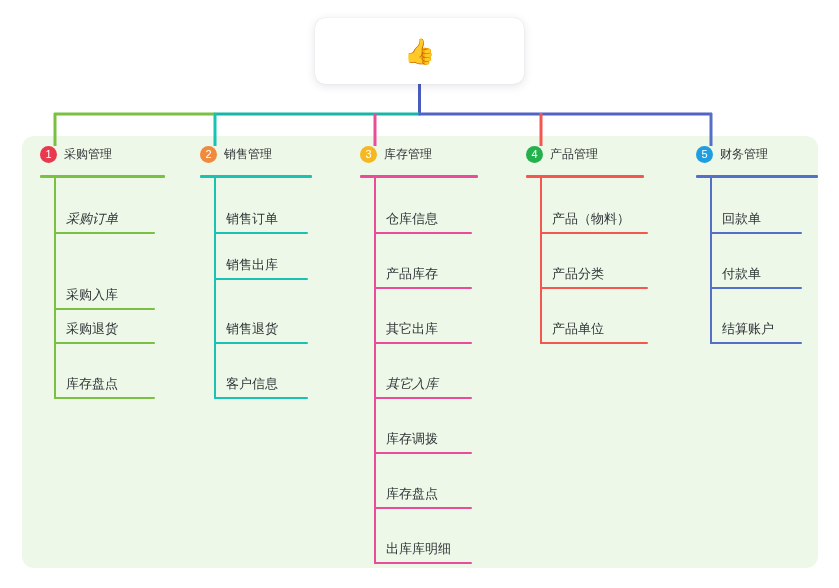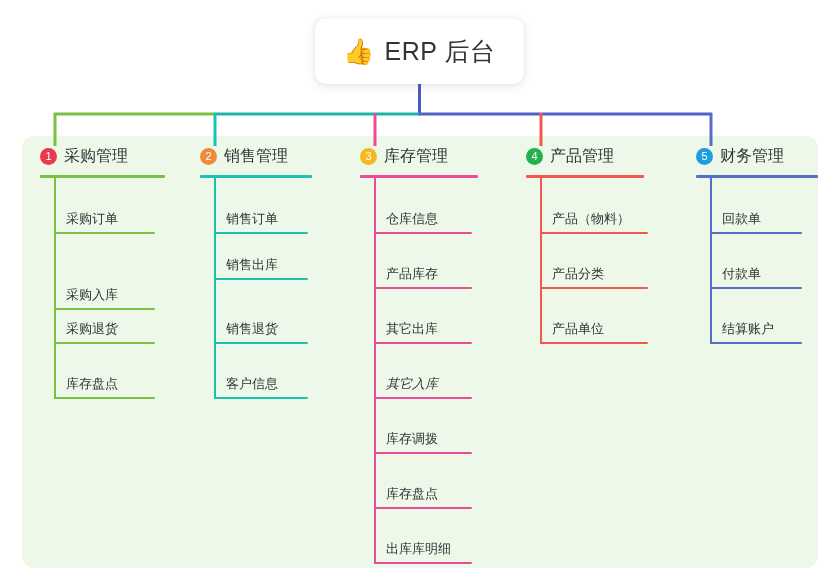--- a/index.html
+++ b/index.html
@@ -102,21 +102,21 @@
     height: 17px;
     border-radius: 50%;
     color: #ffffff;
     font-size: 11px;
     line-height: 17px;
     text-align: center;
     font-weight: normal;
     flex: 0 0 auto;
   }
   .col-title {
-    font-size: 16px;
+    font-size: 12px;
     color: #2f3437;
   }
   .head-rule {
     position: absolute;
     top: 39px;
     left: 0;
     height: 3px;
     border-radius: 1px;
   }
   .spine {
@@ -158,32 +158,31 @@
       <line x1="418.5" y1="114" x2="712" y2="114" stroke="#5163c4" stroke-width="3" stroke-linecap="butt"></line>
       <line x1="55" y1="113" x2="55" y2="146" stroke="#7ac143" stroke-width="3" stroke-linecap="butt"></line>
       <line x1="215" y1="113" x2="215" y2="146" stroke="#19c3b2" stroke-width="3" stroke-linecap="butt"></line>
       <line x1="375" y1="113" x2="375" y2="146" stroke="#ea4c9a" stroke-width="3" stroke-linecap="butt"></line>
       <line x1="541" y1="113" x2="541" y2="146" stroke="#f4574f" stroke-width="3" stroke-linecap="butt"></line>
       <line x1="711" y1="113" x2="711" y2="146" stroke="#5470c6" stroke-width="3" stroke-linecap="butt"></line>
     </svg>
 
   <div class="root-node">
     <span class="root-emoji">👍</span>
-    <span class="root-title">ERP 后台</span>
   </div>
 
   <div class="columns">
       <div class="column" style="left: 18px;">
         <div class="col-head">
           <span class="badge" style="background: rgb(232, 57, 79);">1</span>
           <span class="col-title">采购管理</span>
         </div>
         <div class="head-rule" style="width: 125px; background: rgb(122, 193, 67);"></div>
         <div class="spine" style="left: 14px; height: 223px; background: rgb(122, 193, 67);"></div>
-        <div class="leaf" style="top: 74px; height: 24px; width: 160px;">
+        <div class="leaf" style="top: 74px; height: 24px; width: 160px; font-style: italic;">
           <span class="leaf-label">采购订单</span>
           <div class="leaf-rule" style="width: 101px; background: rgb(122, 193, 67);"></div>
         </div>
         <div class="leaf" style="top: 126px; height: 24px; width: 160px; margin-top: 24px;">
           <span class="leaf-label">采购入库</span>
           <div class="leaf-rule" style="width: 101px; background: rgb(122, 193, 67);"></div>
         </div>
         <div class="leaf" style="top: 184px; height: 24px; width: 160px;">
           <span class="leaf-label">采购退货</span>
           <div class="leaf-rule" style="width: 101px; background: rgb(122, 193, 67);"></div>

